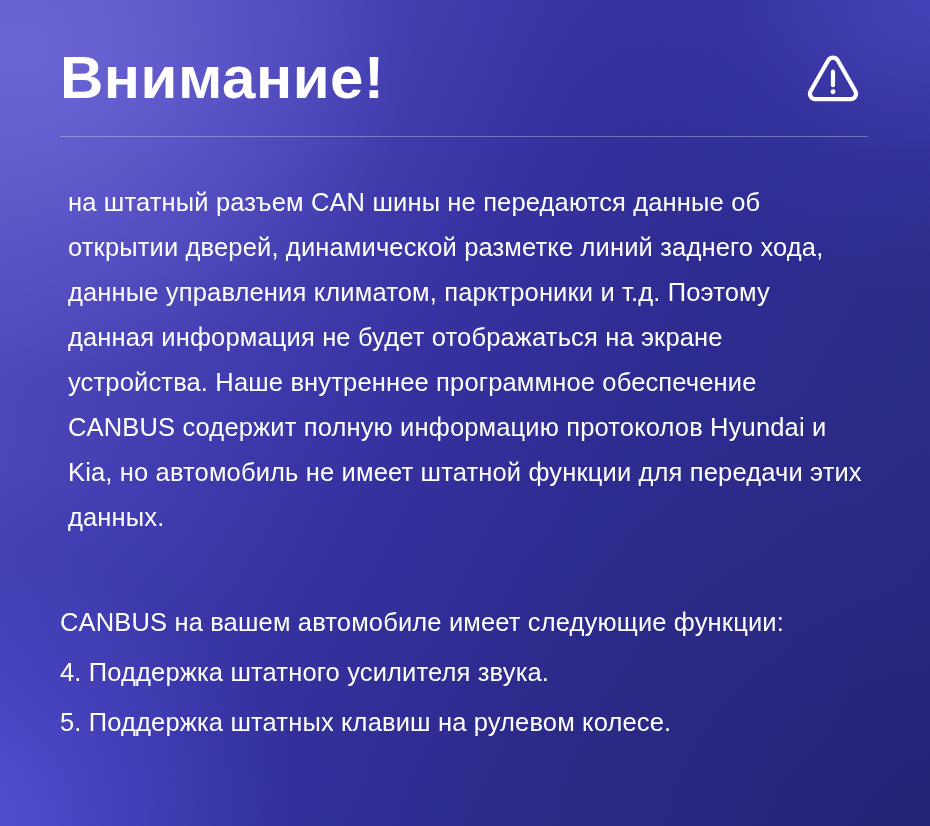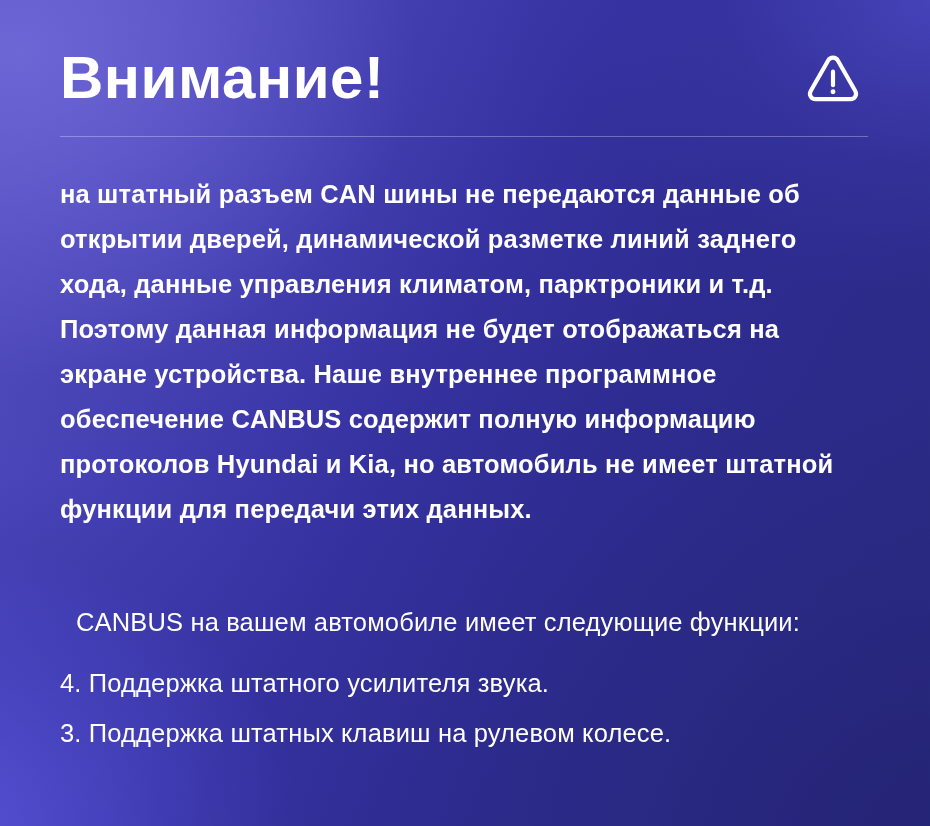--- a/index.html
+++ b/index.html
@@ -110,36 +110,36 @@
     margin: 27px 10px 0 8px;
     background: rgba(255,255,255,0.30);
   }
 
   
   .body-block {
     padding: 0 8px;
   }
 
   .para {
-    margin: 0;
+    margin: 8px;
     padding-top: 35px;
     font-size: 25.5px;
     line-height: 45px;
-    font-weight: 700;
+    font-weight: 400;
     letter-spacing: 0.15px;
     color: #ffffff;
     max-width: 830px;
   }
 
   .list-block {
     padding-top: 52px;
   }
 
   .list-intro {
-    margin: 16px;
+    margin: 0;
     font-size: 25.5px;
     line-height: 45px;
     letter-spacing: 0.15px;
     color: #ffffff;
   }
 
   ol.feature-list {
     margin: 0;
     padding: 0;
     list-style: none;
@@ -184,19 +184,19 @@
 
     <div class="body-block">
 
       <p class="para">на штатный разъем CAN шины не передаются данные об открытии дверей, динамической разметке линий заднего хода, данные управления климатом, парктроники и т.д. Поэтому данная информация не будет отображаться на экране устройства. Наше внутреннее программное обеспечение CANBUS содержит полную информацию протоколов Hyundai и Kia, но автомобиль не имеет штатной функции для передачи этих данных.</p>
 
       <div class="list-block">
         <p class="list-intro">CANBUS на вашем автомобиле имеет следующие функции:</p>
 
         <ol class="feature-list">
           <li>4. Поддержка штатного усилителя звука.</li>
-          <li>3. Поддержка штатных клавиш на рулевом колесе.</li>
+          <li>5. Поддержка штатных клавиш на рулевом колесе.</li>
         </ol>
       </div>
 
     </div>
   </div>
 </div>
 
 </body></html>

